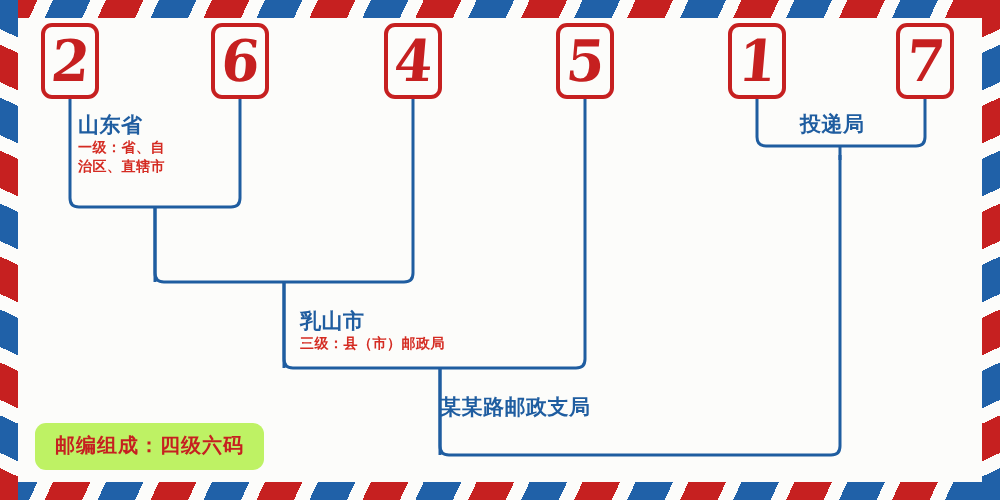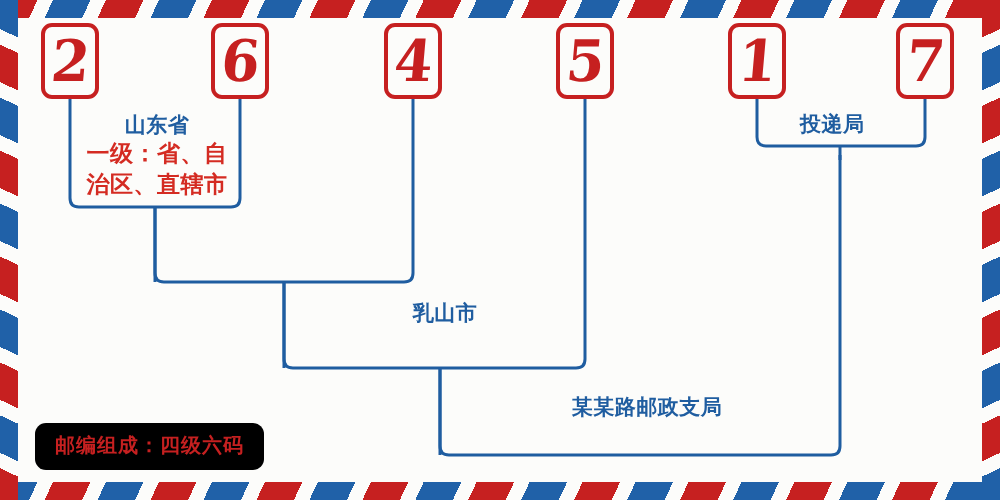--- a/index.html
+++ b/index.html
@@ -94,35 +94,34 @@
     color: #c62020;
     line-height: 1;
     transform: skewX(-5deg) scale(1.02, 1.06);
     letter-spacing: -1px;
   }
 
   
   .level-label {
     position: absolute;
     z-index: 4;
-    text-align: center;
     white-space: nowrap;
   }
   .level-title {
     font-family: "DejaVu Serif", "Liberation Serif", serif;
     font-weight: 700;
     font-size: 21px;
     color: #1f5da0;
     line-height: 1.25;
     letter-spacing: 0.5px;
   }
   .level-desc {
     font-family: "DejaVu Sans", "Liberation Sans", sans-serif;
     font-weight: 700;
-    font-size: 23px;
+    font-size: 14px;
     color: #d42b22;
     line-height: 1.32;
     letter-spacing: 0.5px;
   }
   .level-desc.wrap { white-space: pre-line; }
 
   
   .plain-label {
     position: absolute;
     z-index: 4;
@@ -134,21 +133,21 @@
     letter-spacing: 0.5px;
   }
 
   
   .legend-chip {
     position: absolute;
     left: 35px;
     bottom: 30px;
     padding: 9px 20px 11px 20px;
     border-radius: 11px;
-    background: #000000;
+    background: #bef264;
     z-index: 6;
   }
   .legend-text {
     font-family: "DejaVu Serif", "Liberation Serif", serif;
     font-weight: 700;
     font-size: 20px;
     color: #c62020;
     letter-spacing: 1px;
     white-space: nowrap;
   }
@@ -207,25 +206,26 @@
 
   <div class="level-label" style="left:78px; top:112px; width:158px;">
     <div class="level-title">山东省</div>
     <div class="level-desc wrap">一级：省、自
 治区、直辖市</div>
   </div>
 
   <div class="level-label" style="left:185px; top:222px; width:250px;">
   </div>
 
-  <div class="level-label" style="left:300px; top:300px; width:290px;">
+  <div class="level-label" style="left:300px; top:308px; width:290px;">
     <div class="level-title">乳山市</div>
-  </div>
-
-  <div class="level-label" style="left:472px; top:394px; width:350px;">
+    <div class="level-desc">三级：县（市）邮政局</div>
+  </div>
+
+  <div class="level-label" style="left:440px; top:394px; width:350px;">
     <div class="level-title">某某路邮政支局</div>
   </div>
 
   <div class="plain-label" style="left:800px; top:110px;">投递局</div>
 
   <div class="legend-chip">
     <span class="legend-text">邮编组成：四级六码</span>
   </div>
 
 </div>

